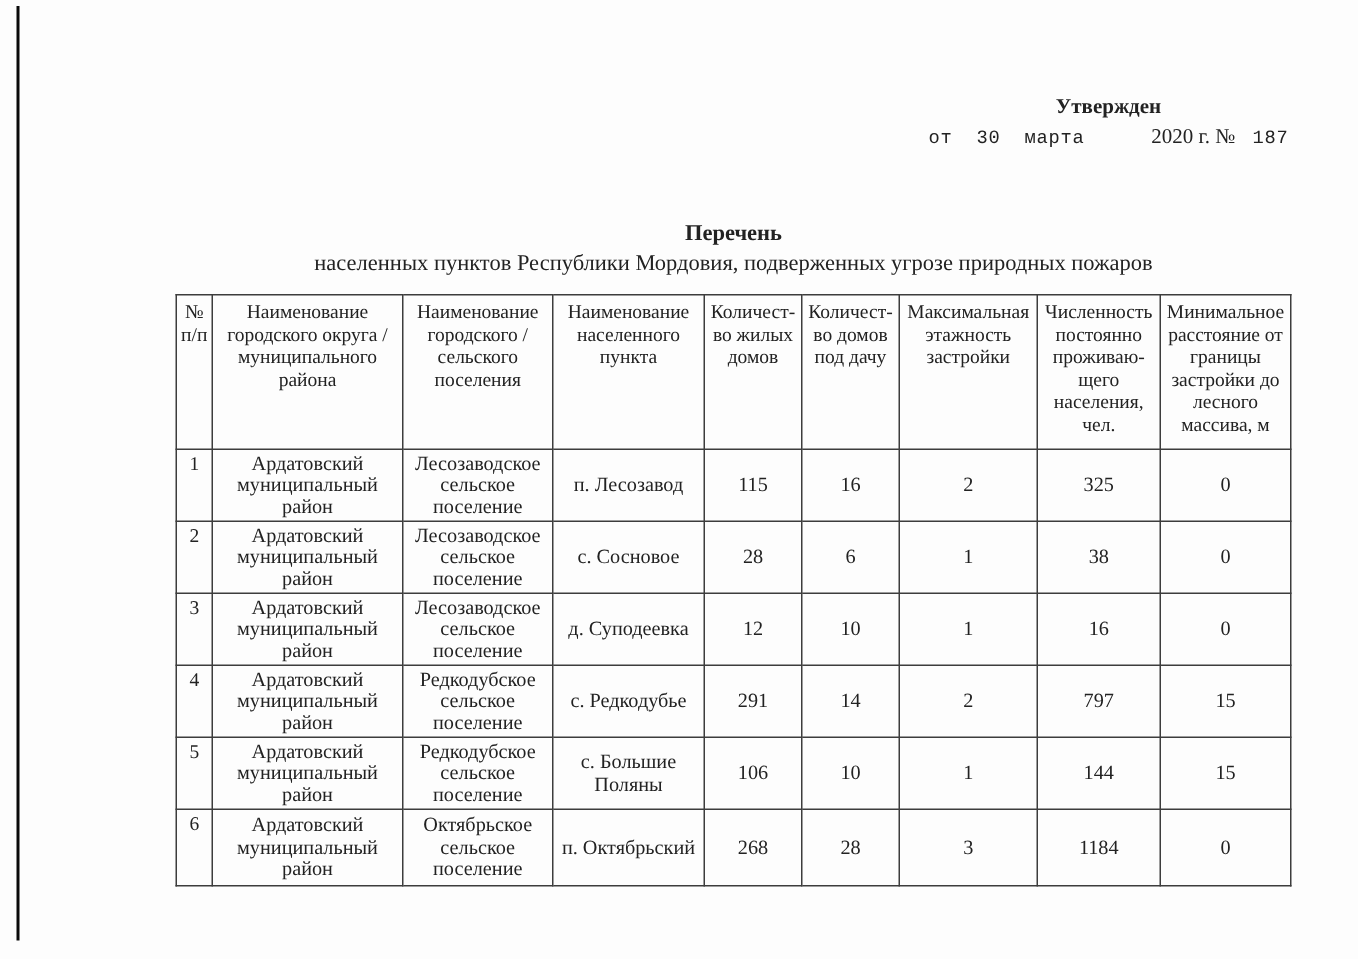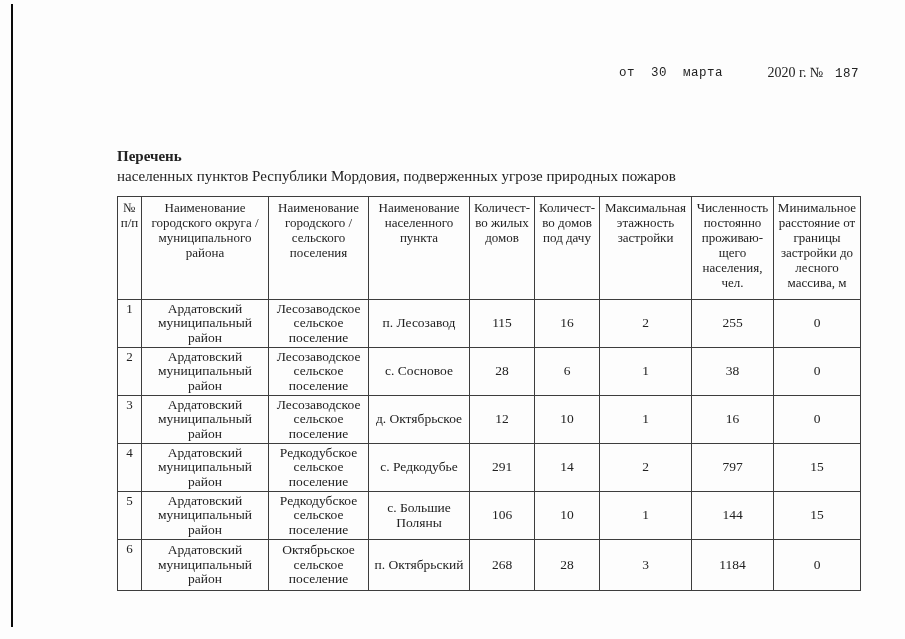--- a/index.html
+++ b/index.html
@@ -30,21 +30,21 @@
     display:flex;justify-content:space-between;align-items:center;
     margin-top:1px;padding:0 1px;
   }
   .typed{
     font-family:"Liberation Mono","DejaVu Sans Mono",monospace;
     font-size:12.5px;letter-spacing:0.5px;white-space:pre;
   }
   .date-tmpl{white-space:pre;margin-left:16px;}
   .heading{
     position:absolute;left:117px;top:146px;width:744px;
-    font-size:15px;line-height:20px;
+    text-align:center;font-size:15px;line-height:20px;
   }
   .heading .title{font-weight:bold;}
   table.doc{
     position:absolute;left:117px;top:196px;width:744px;
     border-collapse:collapse;table-layout:fixed;
   }
   table.doc th,table.doc td{
     border:1px solid var(--border);
     white-space:pre-line;
     text-align:center;
@@ -69,20 +69,21 @@
     padding-top:2px;
   }
   table.doc tbody tr:last-child td{height:47px;}
 </style>
 </head>
 <body>
 
 <div class="scan-line"></div>
 
 <div class="approval">
+  <div class="b">Утвержден</div>
   <div class="date-line">
     <span class="typed">от  30  марта</span>
     <span><span class="date-tmpl">2020 г. № </span><span class="typed"> 187</span></span>
   </div>
 </div>
 
 <div class="heading">
   <div class="title">Перечень</div>
   <div class="subtitle">населенных пунктов Республики Мордовия, подверженных угрозе природных пожаров</div>
 </div>
@@ -142,21 +143,21 @@
         <td class="num-col">1</td>
         <td>Ардатовский
 муниципальный район</td>
         <td>Лесозаводское
 сельское
 поселение</td>
         <td>п. Лесозавод</td>
         <td>115</td>
         <td>16</td>
         <td>2</td>
-        <td>255</td>
+        <td>325</td>
         <td>0</td>
       </tr>
       <tr>
         <td class="num-col">2</td>
         <td>Ардатовский
 муниципальный район</td>
         <td>Лесозаводское
 сельское
 поселение</td>
         <td>с. Сосновое</td>
@@ -166,21 +167,21 @@
         <td>38</td>
         <td>0</td>
       </tr>
       <tr>
         <td class="num-col">3</td>
         <td>Ардатовский
 муниципальный район</td>
         <td>Лесозаводское
 сельское
 поселение</td>
-        <td>д. Октябрьское</td>
+        <td>д. Суподеевка</td>
         <td>12</td>
         <td>10</td>
         <td>1</td>
         <td>16</td>
         <td>0</td>
       </tr>
       <tr>
         <td class="num-col">4</td>
         <td>Ардатовский
 муниципальный район</td>

